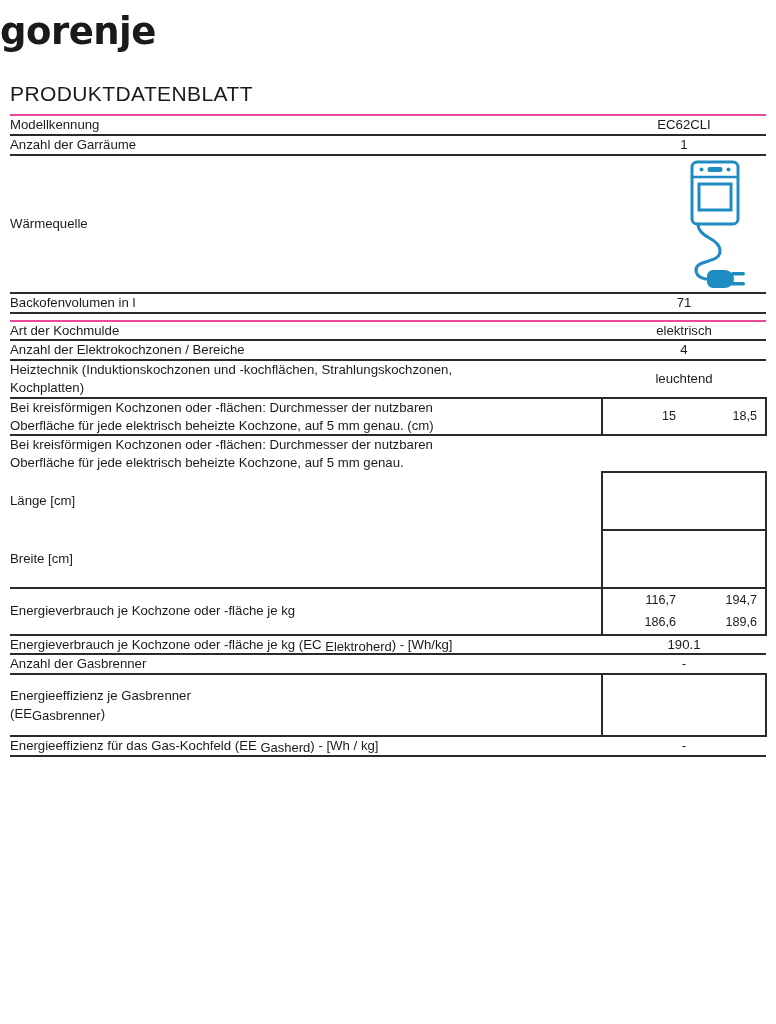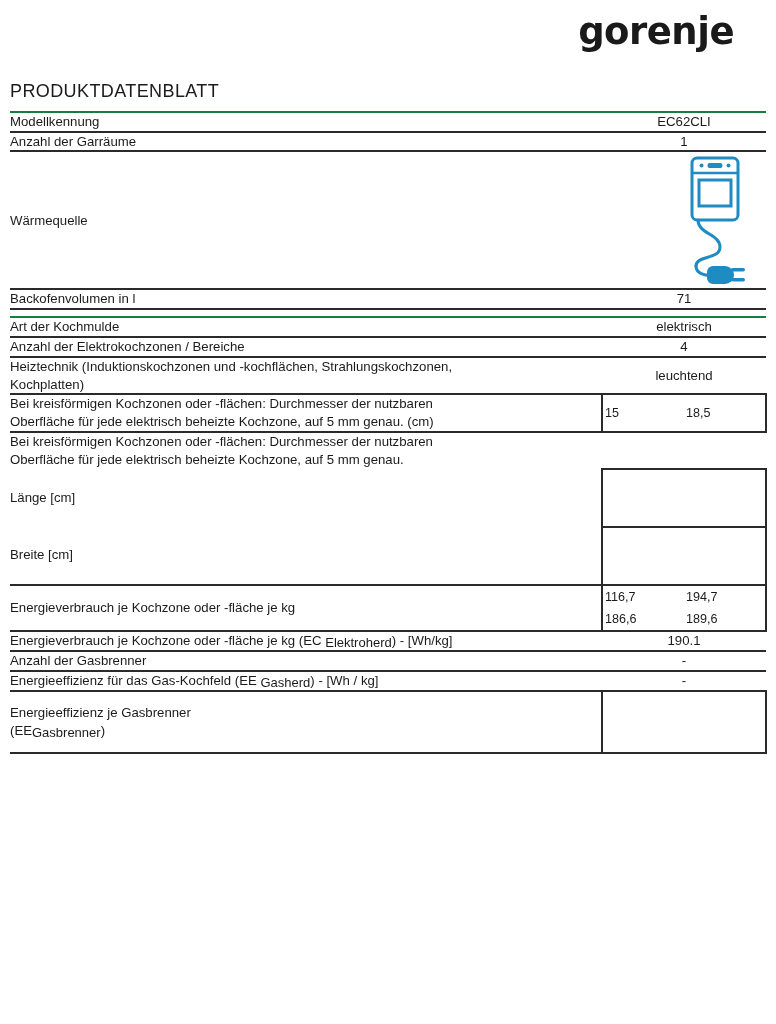--- a/index.html
+++ b/index.html
@@ -21,39 +21,39 @@
     height: 1024px;
     position: relative;
     box-sizing: border-box;
   }
 
   
   .brand-row {
     height: 62px;
     display: flex;
     align-items: center;
-    justify-content: flex-end;
+    justify-content: flex-start;
     padding-right: 42px;
     box-sizing: border-box;
   }
   .brand-logo {
     font-family: "DejaVu Sans", sans-serif;
     font-weight: 700;
     font-size: 37px;
     letter-spacing: -0.5px;
     color: #1a1a1a;
     line-height: 1;
   }
 
   
   .title-wrap {
     padding: 20px 10px 0 10px;
   }
   .page-title {
-    font-size: 18px;
+    font-size: 21px;
     font-weight: 400;
     letter-spacing: 0.4px;
     color: #1b1b1b;
     line-height: 1.1;
     padding-bottom: 9px;
   }
 
   
   .tbl {
     width: 756px;
@@ -70,35 +70,35 @@
   }
   .lbl {
     padding: 6px 6px 6px 2px;
   }
   .val {
     text-align: center;
     padding: 6px 4px 6px 6px;
     white-space: nowrap;
   }
 
-  .rule-top td { border-top: 2px solid #15803d; }
+  .rule-top td { border-top: 2px solid #ec4899; }
   .rule-bot td { border-bottom: 2px solid #2a2a2a; }
 
   
   .boxcell {
     border: 2px solid #2a2a2a;
     padding: 0;
   }
   .grid2 {
     width: 100%;
     border-collapse: collapse;
     table-layout: fixed;
   }
   .grid2 td {
-    text-align: left;
+    text-align: right;
     font-size: 12.6px;
     padding: 2px 8px 2px 2px;
     border: none;
     line-height: 1.45;
   }
 
   .empty-box {
     border: 2px solid #2a2a2a;
   }
 
@@ -265,29 +265,29 @@
       <tr class="rule-bot">
         <td class="lbl"><span>Energieverbrauch je Kochzone oder -fläche je kg (EC </span><sub>Elektroherd</sub><span>) - [Wh/kg]</span></td>
         <td class="val">190.1</td>
       </tr>
 
       <tr class="rule-bot">
         <td class="lbl">Anzahl der Gasbrenner</td>
         <td class="val dash">-</td>
       </tr>
 
+      <tr class="rule-bot" style="height:62px">
+        <td class="lbl">
+          <div>Energieeffizienz je Gasbrenner</div>
+          <div><span>(EE</span><sub>Gasbrenner</sub><span>)</span></div>
+        </td>
+        <td class="empty-box"></td>
+      </tr>
+
       <tr class="rule-bot">
         <td class="lbl"><span>Energieeffizienz für das Gas-Kochfeld (EE </span><sub>Gasherd</sub><span>) - [Wh / kg]</span></td>
         <td class="val dash">-</td>
       </tr>
 
-      <tr class="rule-bot" style="height:62px">
-        <td class="lbl">
-          <div>Energieeffizienz je Gasbrenner</div>
-          <div><span>(EE</span><sub>Gasbrenner</sub><span>)</span></div>
-        </td>
-        <td class="empty-box"></td>
-      </tr>
-
     </tbody>
   </table>
 
 </div>
 
 </body></html>

